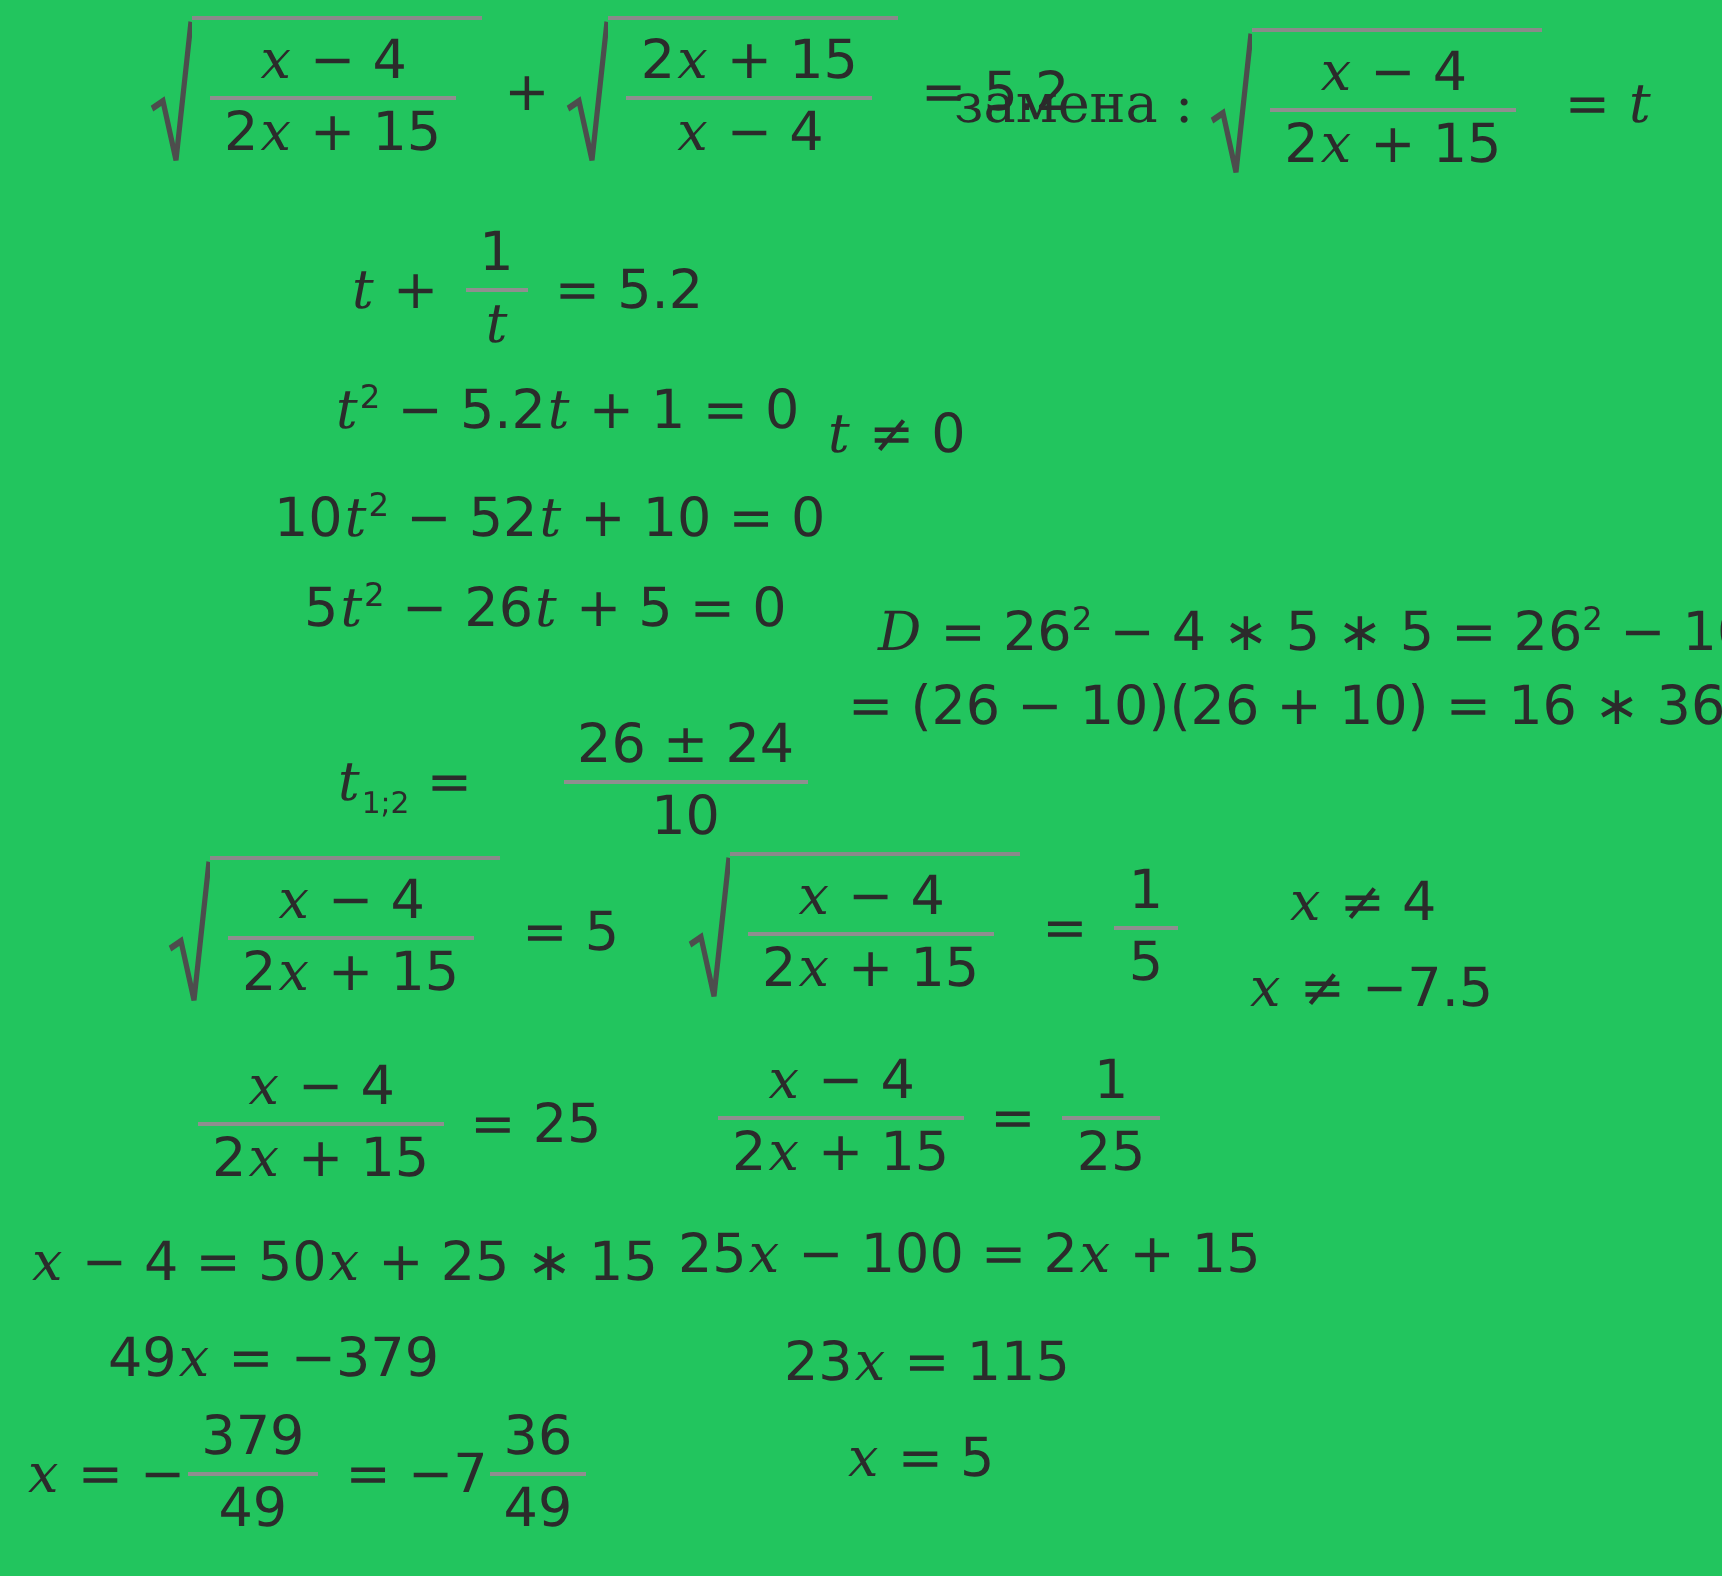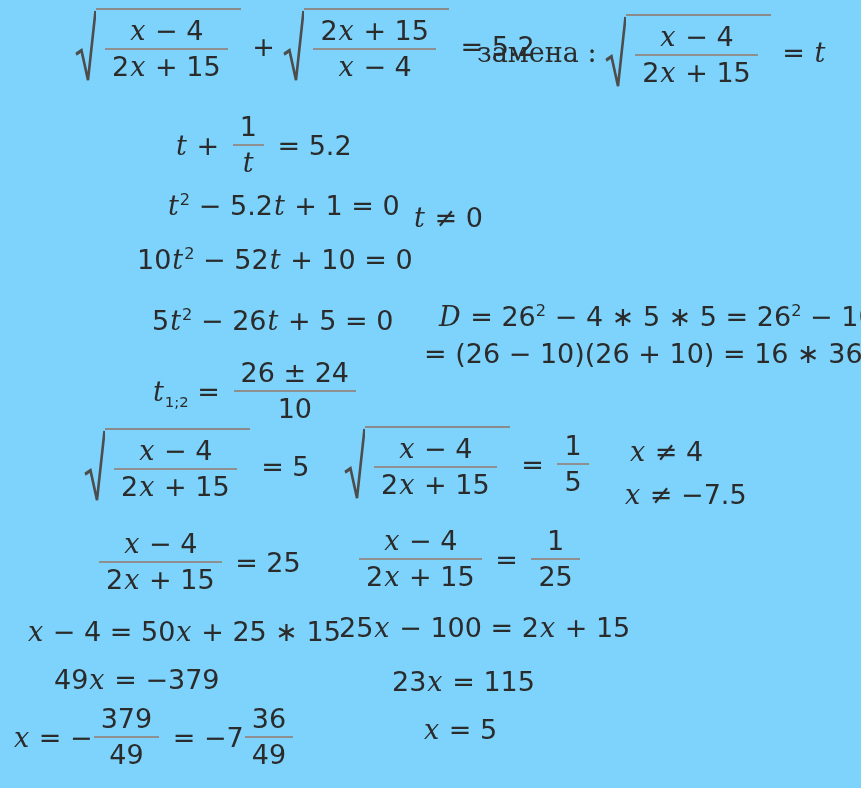--- a/index.html
+++ b/index.html
@@ -1,21 +1,21 @@
 <!DOCTYPE html>
 <html><head>
 <meta charset="utf-8">
 <style>
   * { box-sizing: border-box; }
   html, body { margin: 0; padding: 0; background: #ffffff; }
   .canvas {
     position: relative;
     width: 861px;
     height: 788px;
-    background: #7dd3fc;
+    background: #22c55e;
     font-family: "DejaVu Sans", sans-serif;
     color: #2b2b2b;
     overflow: hidden;
   }
   .math {
     position: absolute;
     display: flex;
     align-items: center;
     font-size: 27px;
     color: #2b2b2b;
@@ -145,30 +145,30 @@
     <span class="run"><span class="v">t</span><sup>2</sup><span> − 5.2</span><span class="v">t</span><span> + 1 = 0</span></span>
   </div>
   <div class="math" style="left:413px; top:202px;justify-content:flex-end;">
     <span class="run"><span class="v">t</span><span> ≠ 0</span></span>
   </div>
 
   <div class="math" style="left:137px; top:244px;align-items:center;">
     <span class="run"><span>10</span><span class="v">t</span><sup>2</sup><span> − 52</span><span class="v">t</span><span> + 10 = 0</span></span>
   </div>
 
-  <div class="math" style="left:152px; top:289px;margin-top:16px;">
+  <div class="math" style="left:152px; top:289px;">
     <span class="run"><span>5</span><span class="v">t</span><sup>2</sup><span> − 26</span><span class="v">t</span><span> + 5 = 0</span></span>
   </div>
 
   <div class="dblock" style="left:424px; top:298px;">
     <div class="dline indent"><span class="v">D</span><span> = 26</span><sup>2</sup><span> − 4 ∗ 5 ∗ 5 = 26</span><sup>2</sup><span> − 10</span></div>
     <div class="dline"><span>= (26 − 10)(26 + 10) = 16 ∗ 36 = (24)</span></div>
   </div>
 
-  <div class="math" style="left:152px; top:356px;">
+  <div class="math" style="left:168px; top:356px;gap:32px;">
     <span class="run"><span class="v">t</span><sub>1;2</sub><span> = </span></span>
     <span class="frac">
       <span class="num">26 ± 24</span>
       <span class="den">10</span>
     </span>
   </div>
 
   <div class="math" style="left:84px; top:428px;">
     <span class="sqrt">
       <svg viewBox="0 0 21 60" preserveAspectRatio="none">
@@ -196,21 +196,21 @@
         </span>
       </span>
     </span>
     <span class="run"> = </span>
     <span class="frac">
       <span class="num">1</span>
       <span class="den">5</span>
     </span>
   </div>
 
-  <div class="math" style="left:629px; top:436px;">
+  <div class="math" style="left:644px; top:436px;">
     <span class="run"><span class="v">x</span><span> ≠ 4</span></span>
   </div>
   <div class="math" style="left:624px; top:479px;">
     <span class="run"><span class="v">x</span><span> ≠ −7.5</span></span>
   </div>
 
   <div class="math" style="left:94px; top:527px;">
     <span class="frac">
       <span class="num"><span class="v">x</span><span> − 4</span></span>
       <span class="den"><span>2</span><span class="v">x</span><span> + 15</span></span>
@@ -223,21 +223,21 @@
       <span class="num"><span class="v">x</span><span> − 4</span></span>
       <span class="den"><span>2</span><span class="v">x</span><span> + 15</span></span>
     </span>
     <span class="run"> = </span>
     <span class="frac">
       <span class="num">1</span>
       <span class="den">25</span>
     </span>
   </div>
 
-  <div class="math" style="left:27px; top:616px;">
+  <div class="math" style="left:15px; top:616px;">
     <span class="run"><span class="v">x</span><span> − 4 = 50</span><span class="v">x</span><span> + 25 ∗ 15</span></span>
   </div>
   <div class="math" style="left:339px; top:612px;">
     <span class="run"><span>25</span><span class="v">x</span><span> − 100 = 2</span><span class="v">x</span><span> + 15</span></span>
   </div>
 
   <div class="math" style="left:54px; top:664px;">
     <span class="run"><span>49</span><span class="v">x</span><span> = −379</span></span>
   </div>
   <div class="math" style="left:392px; top:666px;">

